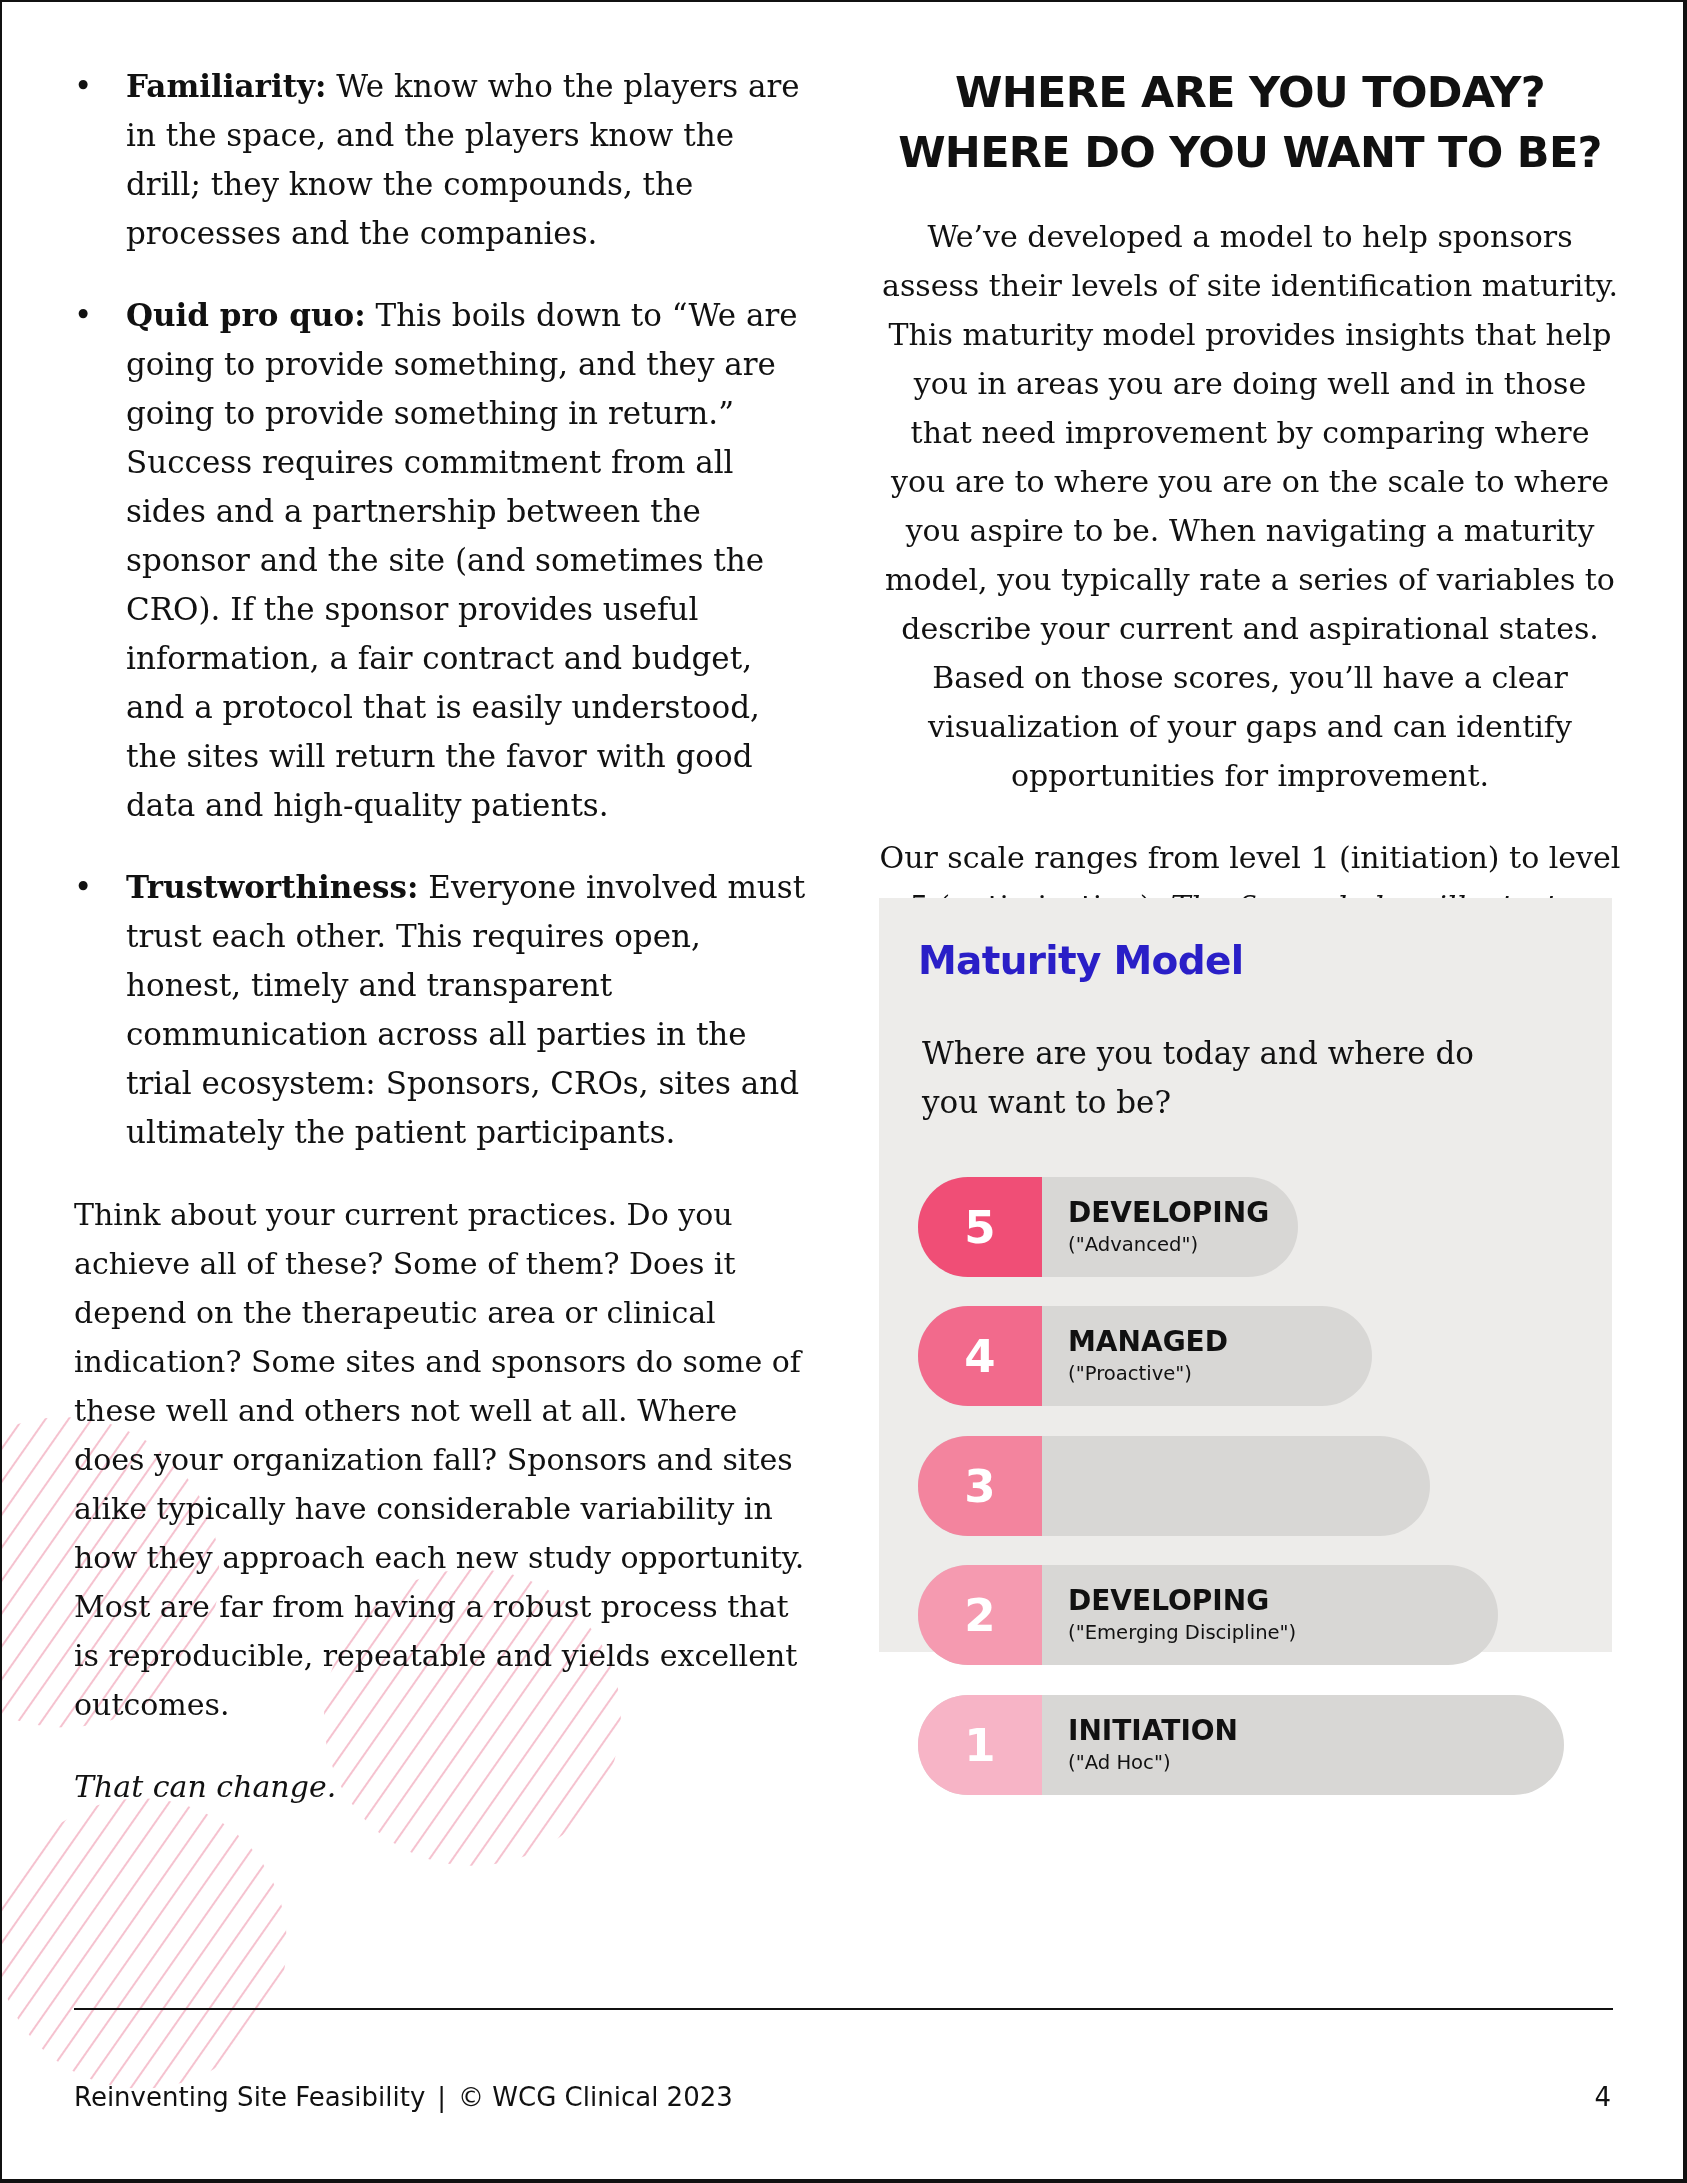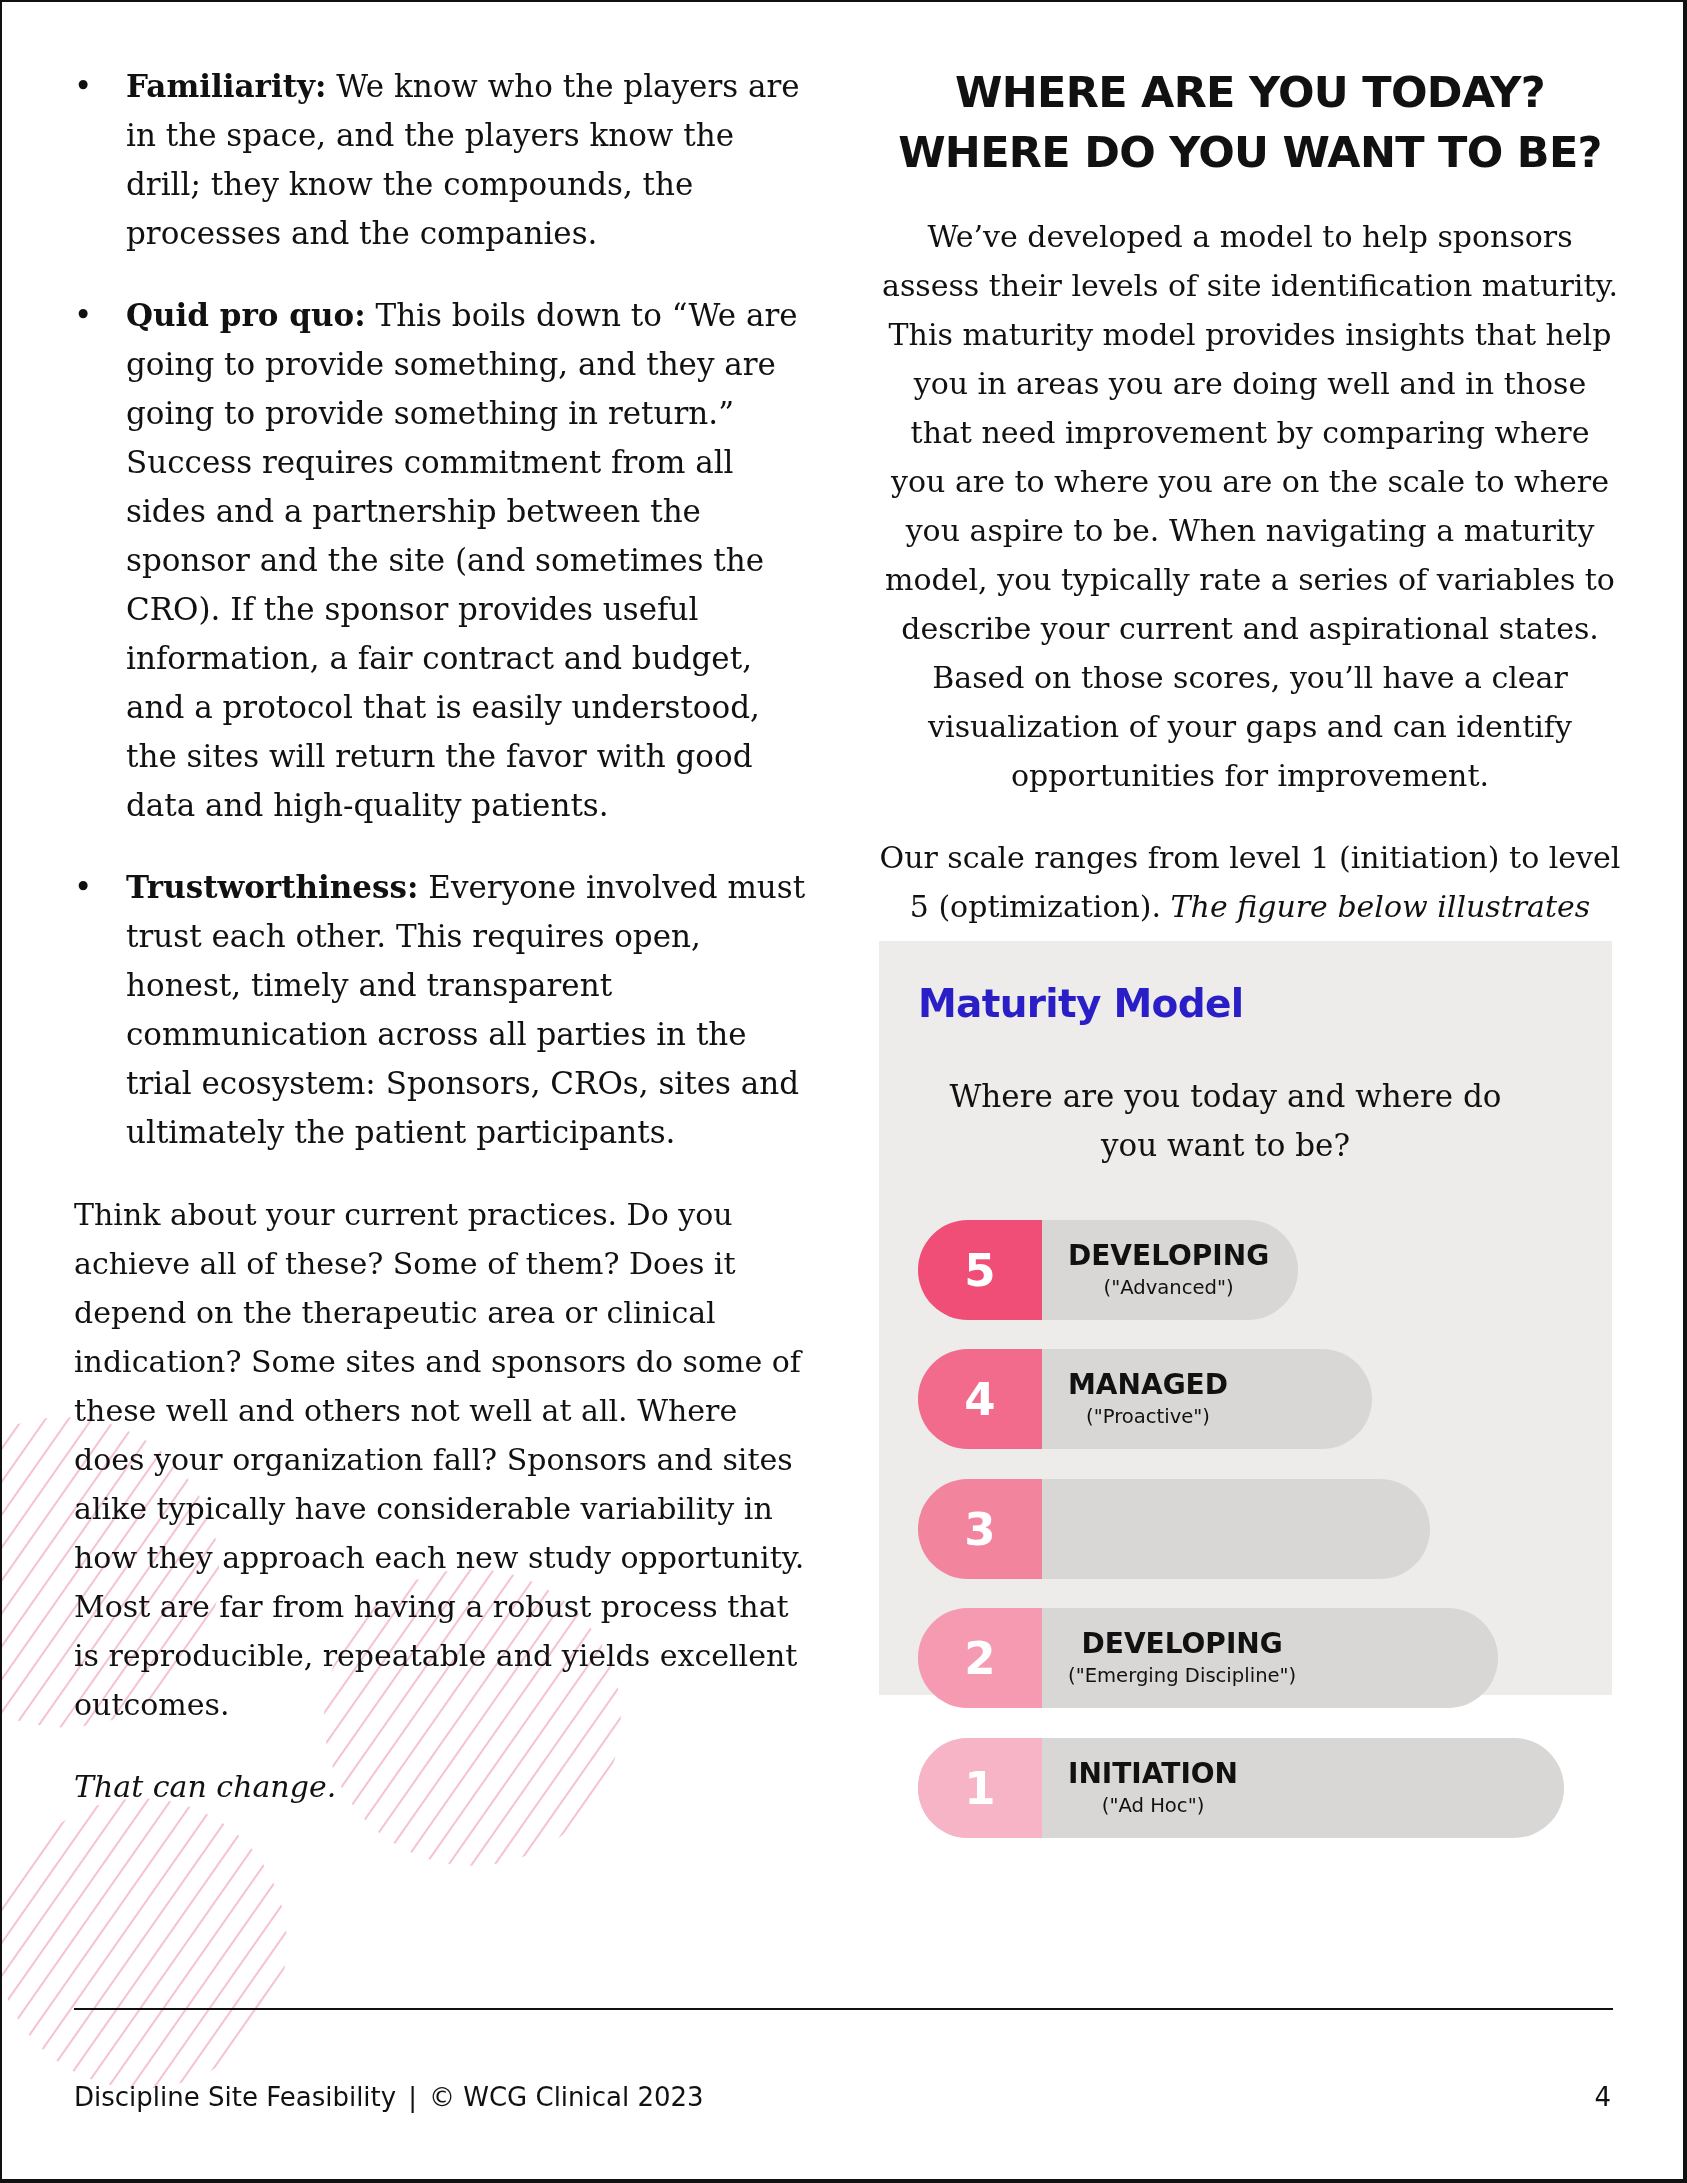--- a/index.html
+++ b/index.html
@@ -26,22 +26,22 @@
   .bullet strong { font-weight: bold; }
   .para { margin-top: 0; margin-bottom: 33px; }
   .italic { font-style: italic; }
 
   .h2 {
     font-family: "DejaVu Sans", "Liberation Sans", sans-serif; font-weight: bold;
     font-size: 43px; line-height: 60px; margin: 0 0 30px 0; letter-spacing: -0.7px; color: #111;
   }
 
   .model-box {
-    position: absolute; left: 879px; top: 941px; width: 733px; height: 754px;
-    background: #edecea; z-index: 2; text-align: center;
+    position: absolute; left: 879px; top: 898px; width: 733px; height: 754px;
+    background: #edecea; z-index: 2;
   }
   .model-title {
     position: absolute; left: 39px; top: 40px;
     font-family: "DejaVu Sans", "Liberation Sans", sans-serif; font-weight: bold;
     font-size: 39px; color: #2a1fc7; letter-spacing: -0.7px;
   }
   .model-sub {
     position: absolute; left: 39px; top: 127px; width: 607px;
     font-size: 31px; line-height: 49px; margin: 4px;
   }
@@ -152,16 +152,16 @@
     <div class="num" style="background: rgb(247, 180, 198);">1</div>
     <div class="txt">
       <div class="name">INITIATION</div>
       <div class="desc">("Ad Hoc")</div>
     </div>
   </div>
 </div>
 
 <div class="footer-rule"></div>
 <div class="footer-left">
-  <span>Discipline Site Feasibility</span><span class="sep">|</span><span>© WCG Clinical 2023</span>
+  <span>Reinventing Site Feasibility</span><span class="sep">|</span><span>© WCG Clinical 2023</span>
 </div>
 <div class="footer-page">4</div>
 
 
 </body></html>

